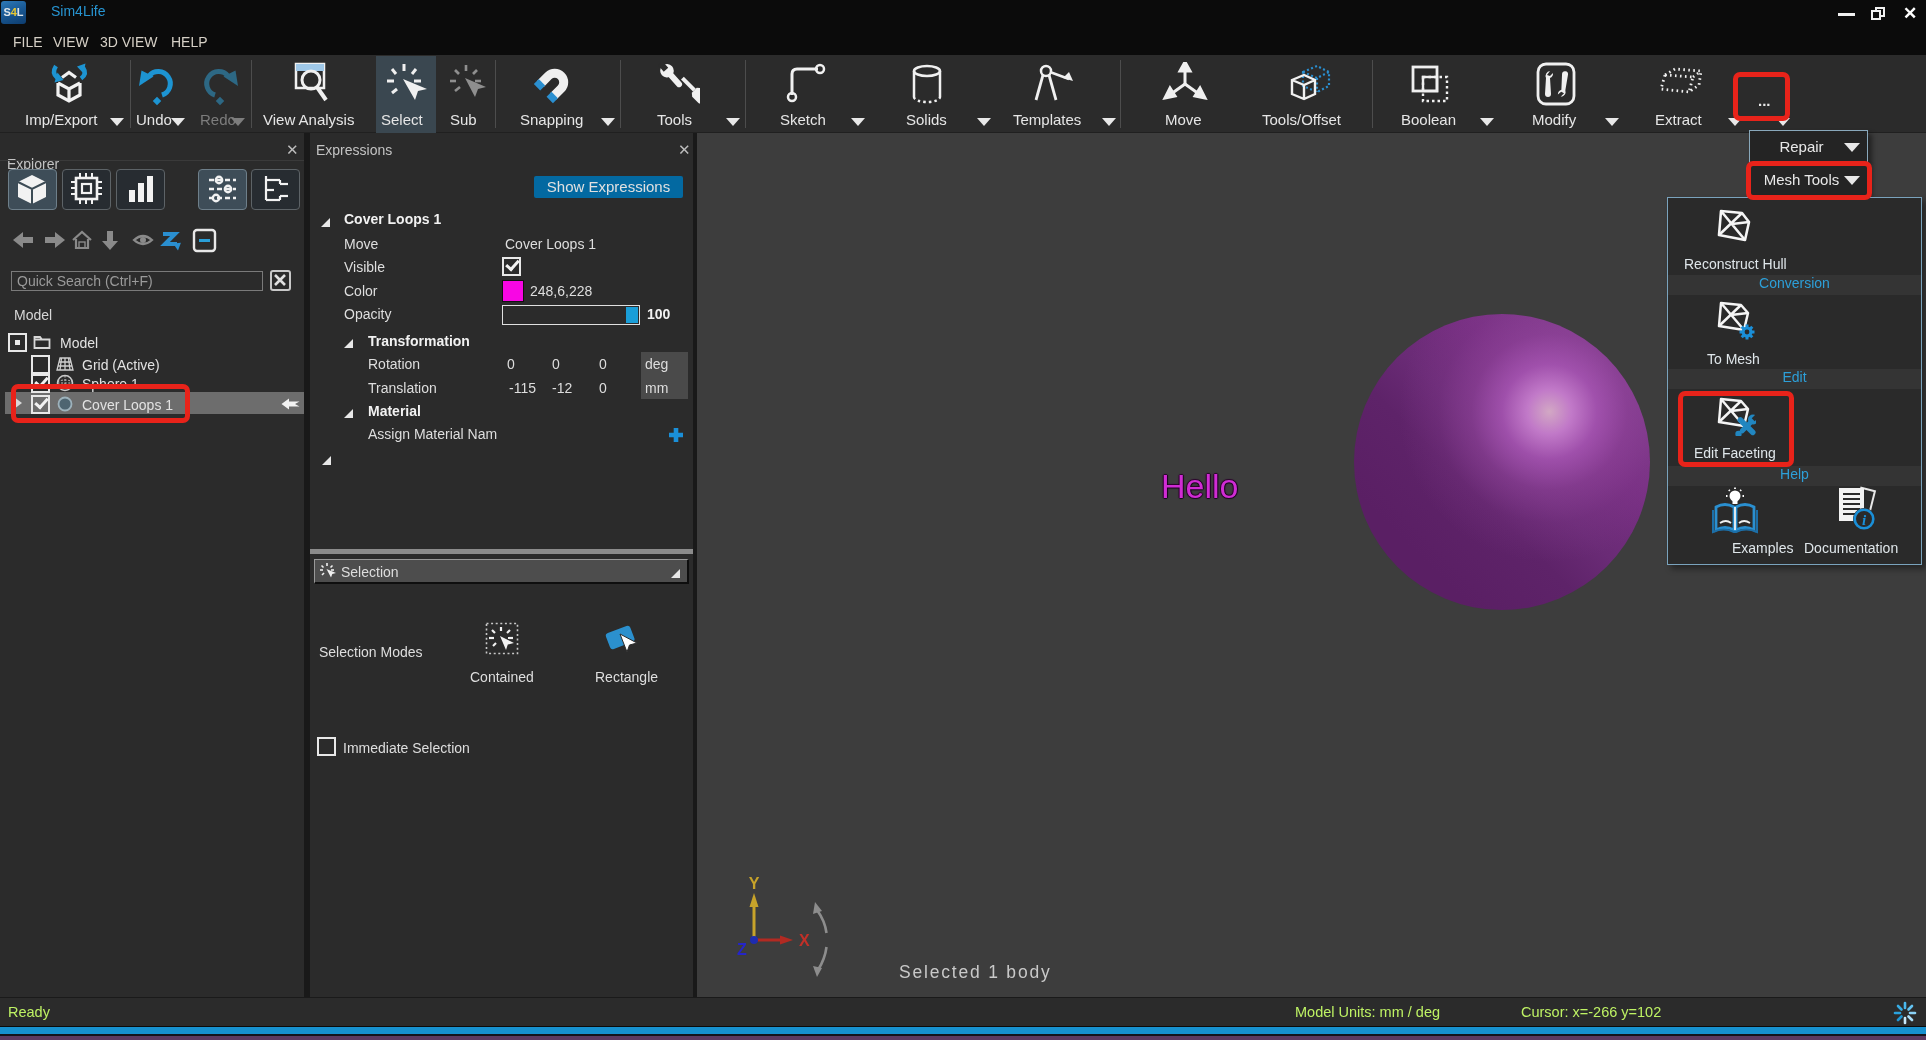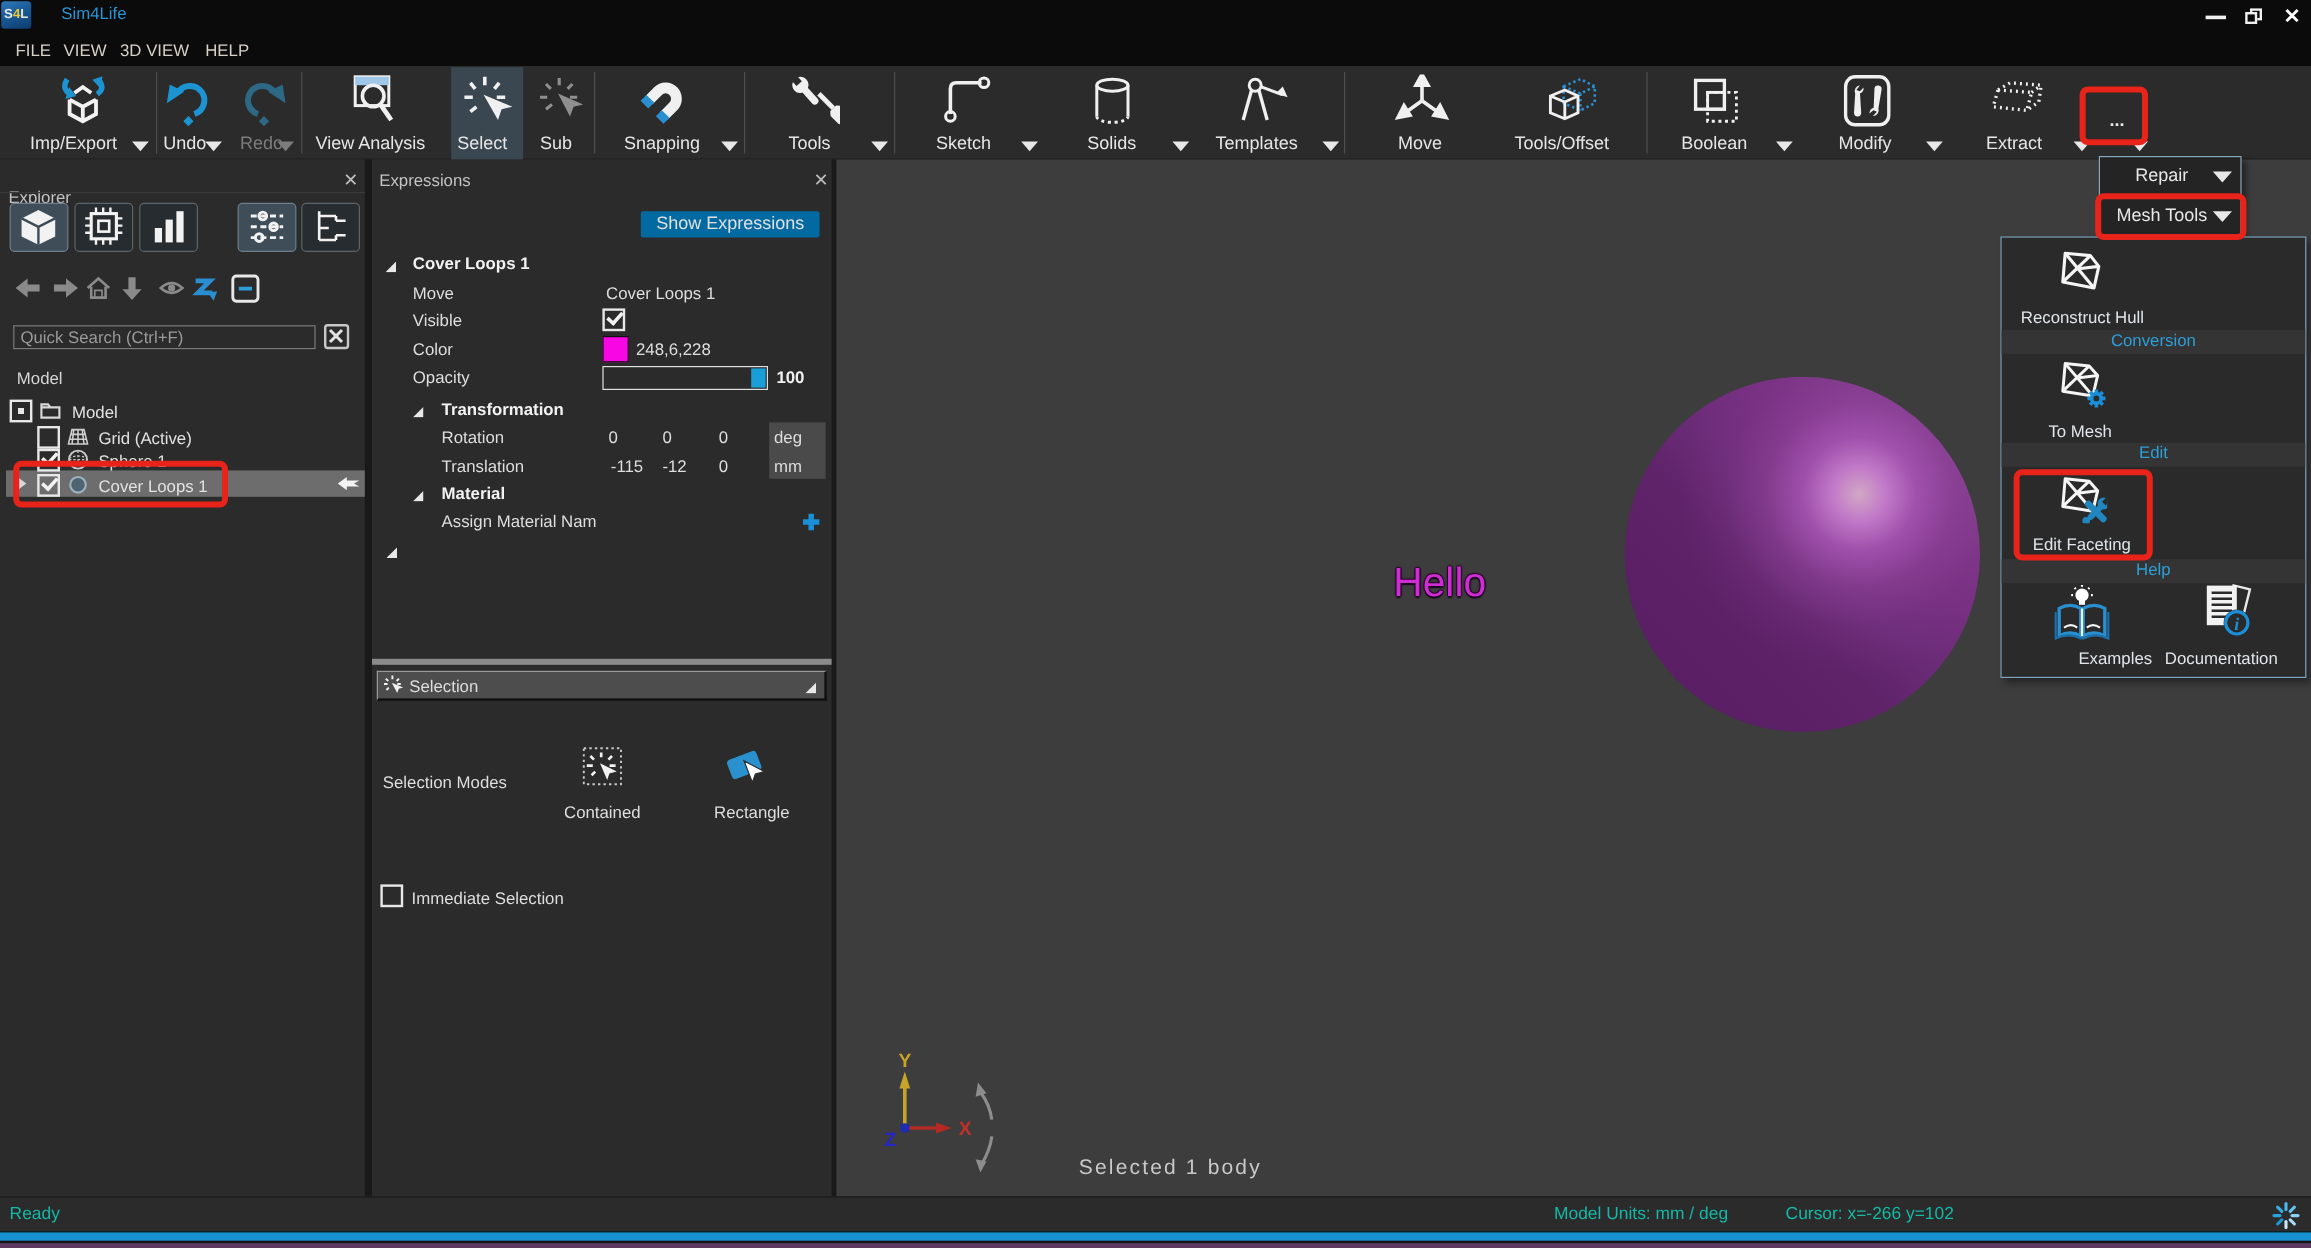--- a/index.html
+++ b/index.html
@@ -55,21 +55,21 @@
 
 #showexp { left:534px; top:176px; width:149px; height:22px; background:#0369a1; border-radius:2px;
   color:#e0e0e0; font-size:15px; text-align:center; line-height:22px; }
 
 
 #seldivider { left:310px; top:549px; width:383px; height:5px; background:#8b8b8b; }
 #selheader { left:314px; top:559px; width:375px; height:25px; background:#4d4d4d; border:1px solid #989898; border-right:2px solid #0e0e0e; border-bottom:2px solid #0e0e0e; }
 
 
 #statusbar { left:0; top:997px; width:1926px; height:30px; background:#2b2b2b; border-top:1px solid #1a1a1a; }
-.stattext { color:#14b8a6; font-size:14.5px; }
+.stattext { color:#bef264; font-size:14.5px; }
 #bluebar { left:0; top:1026px; width:1926px; height:8px; background:#1791cf; border-top:1px solid #0b0b0b;}
 #darkgap { left:0; top:1034px; width:1926px; height:2px; background:#14141c; }
 #purplebar { left:0; top:1036px; width:1926px; height:4px; background:#5c3a61; }
 
 
 .ddbox { width:119px; height:33px; background:#242424; border:1px solid #89a8bb; color:#e8e8e8; font-size:15px; box-shadow:4px 4px 5px rgba(0,0,0,0.45); }
 #meshpanel { left:1667px; top:197px; width:255px; height:368px; background:#2a2a2a; border:1px solid #7aa3bd; box-shadow:4px 4px 6px rgba(0,0,0,0.4); }
 .sectionstrip { left:0px; width:253px; height:20px; background:#343434; color:#2d9fd8; font-size:14px; text-align:center; }
 .mlabel { color:#dfe6ea; font-size:14px; text-align:center; white-space:nowrap; }
 
@@ -572,21 +572,21 @@
         </g>
     <circle cx="30" cy="33" r="11" fill="#2a2a2a"></circle>
     <circle cx="30" cy="33" r="9.3" fill="none" stroke="#1a8fd8" stroke-width="2.6"></circle>
     <text x="30" y="39" text-anchor="middle" fill="#1a8fd8" font-size="15" font-weight="bold" font-style="italic" font-family="Liberation Serif, serif">i</text>
       </svg></div>
   <div class="abs mlabel" style="left:1804px; top:540px;">Documentation</div>
 
   <div class="abs" id="statusbar"></div>
   <div class="abs stattext" style="left:8px; top:1004px;">Ready</div>
   <div class="abs stattext" style="left:1295px; top:1004px;">Model Units: mm / deg</div>
-  <div class="abs stattext" style="left:1488px; top:1004px;">Cursor: x=-266 y=102</div>
+  <div class="abs stattext" style="left:1521px; top:1004px;">Cursor: x=-266 y=102</div>
   <div class="abs" id="ic-spinner" style="left:1893px; top:1001px;"><svg width="24" height="24" viewBox="0 0 24 24">
     <g stroke-width="2.6" stroke-linecap="round">
       <line x1="12" y1="2" x2="12" y2="7" stroke="#49b8ee"></line>
       <line x1="19" y1="5" x2="15.5" y2="8.5" stroke="#64c2f0"></line>
       <line x1="22" y1="12" x2="17" y2="12" stroke="#8ad0f4"></line>
       <line x1="19" y1="19" x2="15.5" y2="15.5" stroke="#aadcf6"></line>
       <line x1="12" y1="22" x2="12" y2="17" stroke="#c8e8fa"></line>
       <line x1="5" y1="19" x2="8.5" y2="15.5" stroke="#1f96d4"></line>
       <line x1="2" y1="12" x2="7" y2="12" stroke="#2aa2dd"></line>
       <line x1="5" y1="5" x2="8.5" y2="8.5" stroke="#37ace4"></line>

